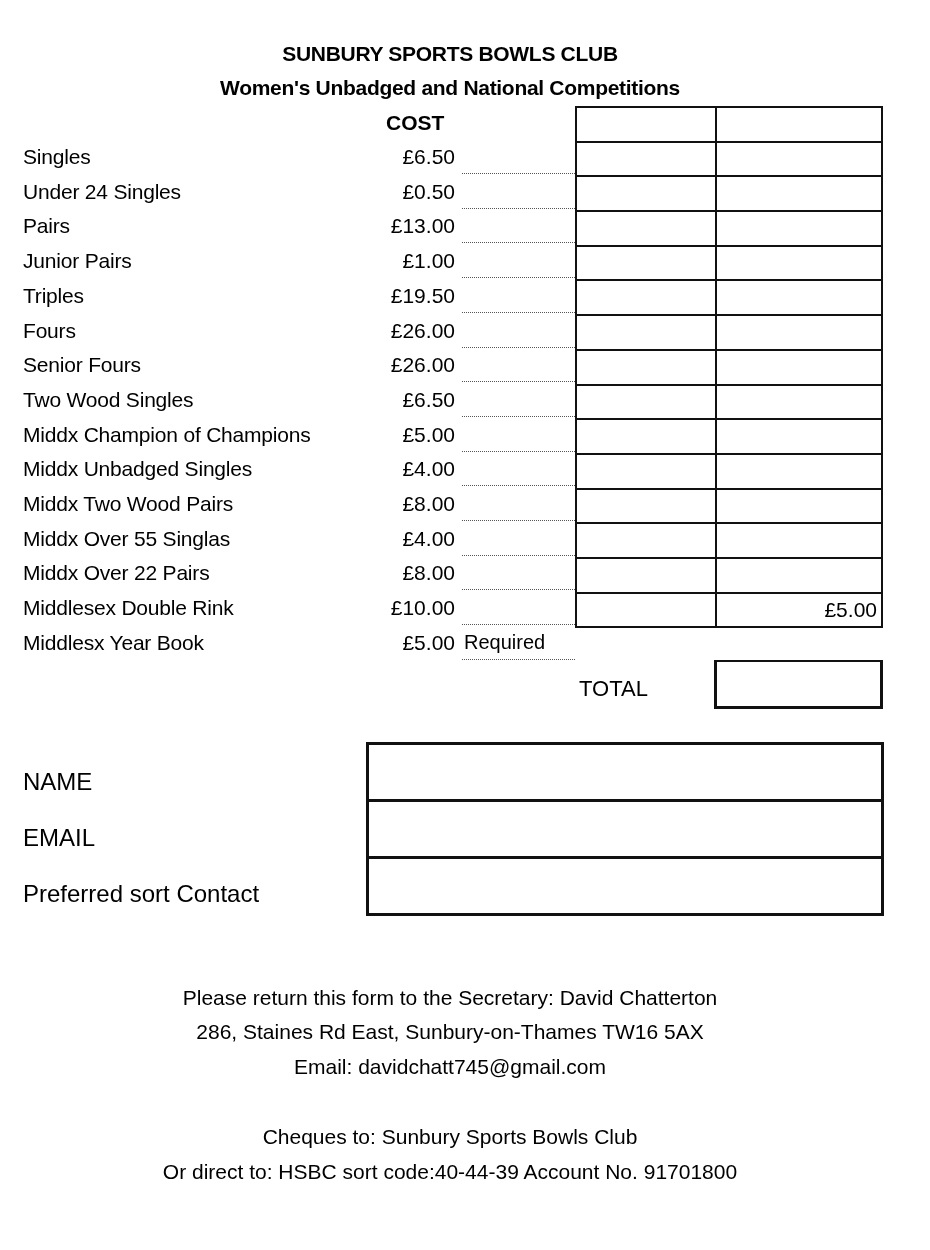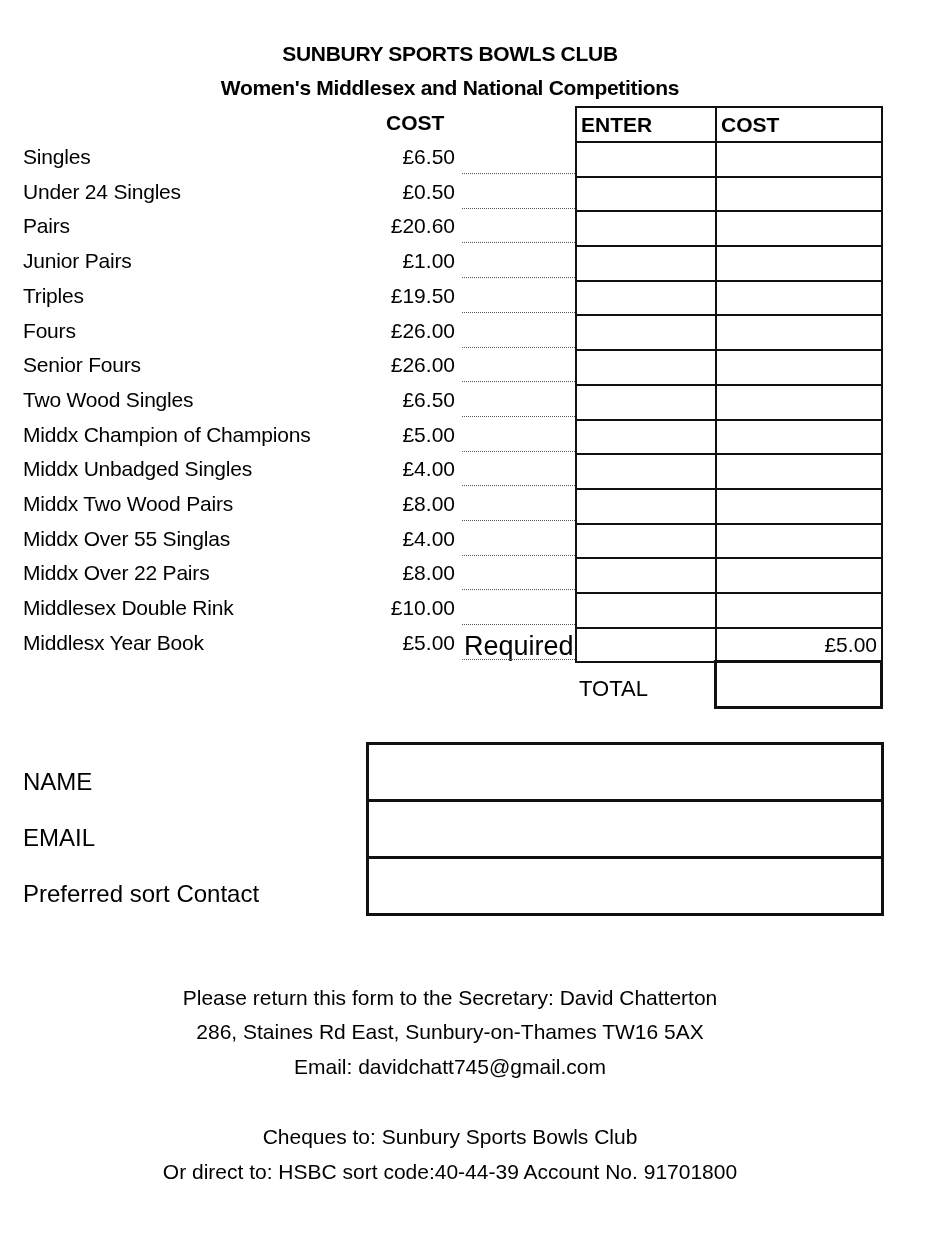--- a/index.html
+++ b/index.html
@@ -5,53 +5,53 @@
   html, body { margin: 0; padding: 0; background: #ffffff; }
   body { width: 930px; height: 1250px; position: relative; overflow: hidden;
          font-family: "Liberation Sans", "DejaVu Sans", sans-serif; color: #000; }
   .abs { position: absolute; }
   .title { left: 0; width: 900px; text-align: center; font-weight: bold; font-size: 21px; letter-spacing: -0.3px; }
   .t1 { top: 42px; }
   .t2 { top: 76px; }
   .hdr-cost { left: 386px; top: 111px; font-weight: bold; font-size: 21px; }
   .row-label { left: 23px; font-size: 21px; white-space: nowrap; letter-spacing: -0.2px; }
   .row-cost { left: 340px; width: 115px; text-align: right; font-size: 21px; }
-  .row-note { left: 464px; font-size: 27px; }
+  .row-note { left: 464px; font-size: 20px; }
   .dots { left: 462px; width: 113px; height: 0; border-bottom: 1px dotted #555; }
   table.grid { position: absolute; left: 575px; top: 106px; border-collapse: collapse; }
   table.grid td { border: 2px solid #111; height: 31px; padding: 0 4px; font-size: 21px; box-sizing: border-box; }
   table.grid td.c1 { width: 140px; }
   table.grid td.c2 { width: 166px; text-align: right; }
   table.grid tr.head td { font-weight: bold; text-align: left; }
   .total-label { left: 579px; top: 676px; font-size: 22px; }
   .total-box { left: 714px; top: 660px; width: 163px; height: 44px; border: 3px solid #111; border-top-width: 2px; }
   .contact-box { position: absolute; left: 366px; top: 742px; width: 512px; border: 3px solid #111; }
   .contact-cell { height: 54px; border-bottom: 3px solid #111; }
   .contact-cell:last-child { border-bottom: none; }
   .c-label { left: 23px; font-size: 24px; }
   .footer { left: 0; width: 900px; text-align: center; font-size: 21px; }
 </style>
 </head>
 <body>
 
 <div class="abs title t1">SUNBURY SPORTS BOWLS CLUB</div>
-<div class="abs title t2">Women's Middlesex and National Competitions</div>
+<div class="abs title t2">Women's Unbadged and National Competitions</div>
 <div class="abs hdr-cost">COST</div>
 
 <div id="rows">
     <div class="abs row-label" style="top: 145px;">Singles</div>
     <div class="abs row-cost" style="top: 145px;">£6.50</div>
     <div class="abs row-note" style="top: 145px;"></div>
     <div class="abs dots" style="top: 173px;"></div>
     <div class="abs row-label" style="top: 179.7px;">Under 24 Singles</div>
     <div class="abs row-cost" style="top: 179.7px;">£0.50</div>
     <div class="abs row-note" style="top: 179.7px;"></div>
     <div class="abs dots" style="top: 207.7px;"></div>
     <div class="abs row-label" style="top: 214.4px;">Pairs</div>
-    <div class="abs row-cost" style="top: 214.4px;">£20.60</div>
+    <div class="abs row-cost" style="top: 214.4px;">£13.00</div>
     <div class="abs row-note" style="top: 214.4px;"></div>
     <div class="abs dots" style="top: 242.4px;"></div>
     <div class="abs row-label" style="top: 249.1px;">Junior Pairs</div>
     <div class="abs row-cost" style="top: 249.1px;">£1.00</div>
     <div class="abs row-note" style="top: 249.1px;"></div>
     <div class="abs dots" style="top: 277.1px;"></div>
     <div class="abs row-label" style="top: 283.8px;">Triples</div>
     <div class="abs row-cost" style="top: 283.8px;">£19.50</div>
     <div class="abs row-note" style="top: 283.8px;"></div>
     <div class="abs dots" style="top: 311.8px;"></div>
@@ -92,24 +92,20 @@
     <div class="abs row-note" style="top: 596.1px;"></div>
     <div class="abs dots" style="top: 624.1px;"></div>
     <div class="abs row-label" style="top: 630.8px;">Middlesx Year Book</div>
     <div class="abs row-cost" style="top: 630.8px;">£5.00</div>
     <div class="abs row-note" style="top: 630.8px;">Required</div>
     <div class="abs dots" style="top: 658.8px;"></div>
   </div>
 
 <table class="grid">
   <tbody id="grid-body">
-    <tr class="head">
-      <td class="c1" style="height: 35px;">ENTER</td>
-      <td class="c2" style="text-align: left; height: 35px;">COST</td>
-    </tr>
   <tr>
         <td class="c1" style="height: 34.7px;"></td>
         <td class="c2" style="height: 34.7px;"></td>
       </tr>
       <tr>
         <td class="c1" style="height: 34.7px;"></td>
         <td class="c2" style="height: 34.7px;"></td>
       </tr>
       <tr>
         <td class="c1" style="height: 34.7px;"></td>

